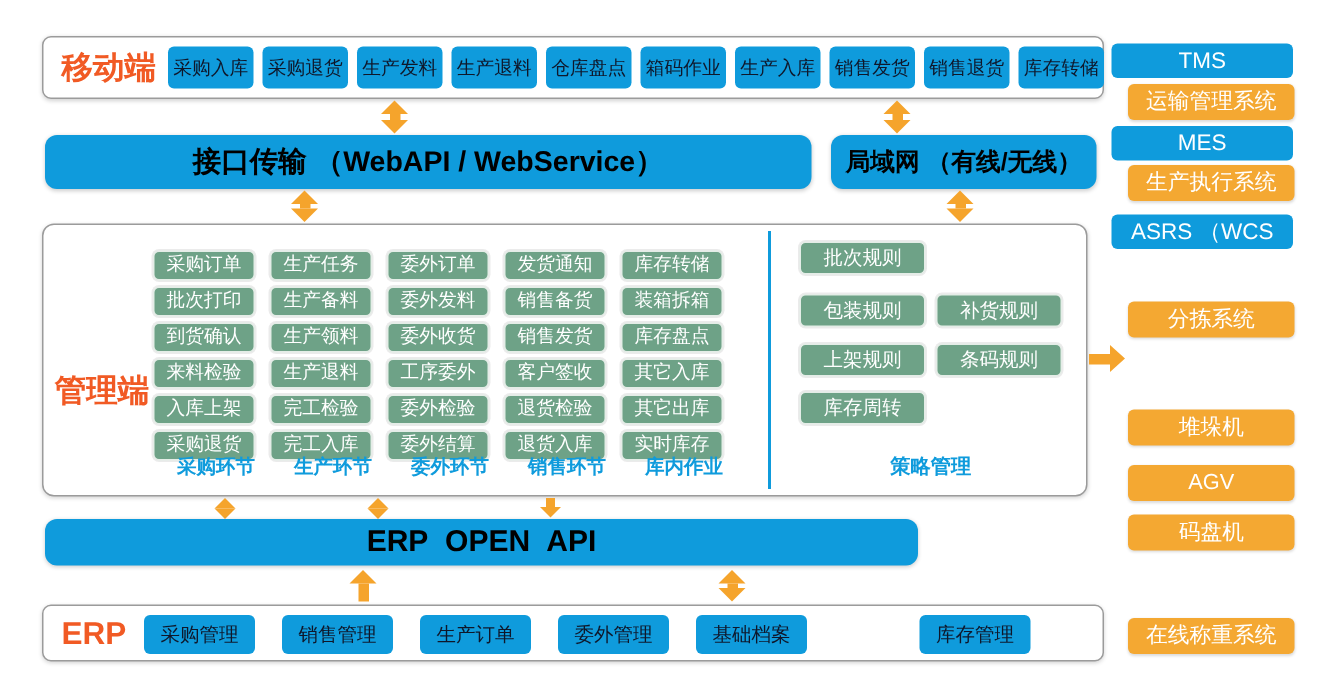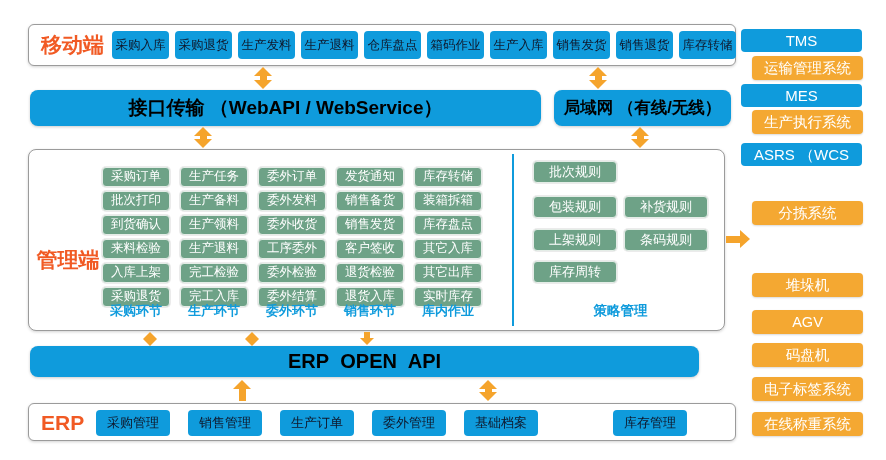--- a/index.html
+++ b/index.html
@@ -18,30 +18,30 @@
   .mobile-box{left:28px;top:24px;width:708px;height:42px;display:flex;align-items:center;padding:0 8px;}
   .mobile-box .panel-label{margin:0 8px 0 4px;white-space:nowrap;}
   .chip-blue{background:var(--blue);color:#0f172a;border-radius:4px;text-align:center;}
   .mobile-box .chip-blue{width:57px;height:28px;line-height:28px;font-size:12.5px;margin-right:6px;flex:none;}
 
   
   .bar{position:absolute;background:var(--blue);color:#000000;font-weight:bold;border-radius:8px;
        display:flex;align-items:center;justify-content:center;box-shadow:0 1px 3px rgba(0,0,0,.2);}
   .bar-interface{left:30px;top:90px;width:511px;height:36px;font-size:19px;}
   .bar-lan{left:554px;top:90px;width:177px;height:36px;font-size:16.5px;}
-  .bar-erpapi{left:30px;top:346px;width:669px;height:31px;font-size:20px;word-spacing:6px;}
+  .bar-erpapi{left:30px;top:346px;width:582px;height:31px;font-size:20px;word-spacing:6px;}
 
   
   .mgmt-box{left:28px;top:149px;width:697px;height:182px;border-radius:8px;}
   .mgmt-label{position:absolute;left:4px;top:96px;width:70px;text-align:center;}
   .mcol{position:absolute;top:5px;width:68px;margin-top:12px;}
   .gbtn{background:var(--green);color:#fff;border:1.5px solid #e4ede7;border-radius:4px;
         box-shadow:0 0 0 1px rgba(0,0,0,.08);box-sizing:border-box;height:20px;line-height:17px;
         font-size:12.5px;text-align:center;margin-bottom:4px;}
-  .mfooter{position:absolute;width:68px;text-align:center;top:152px;color:var(--blue);
+  .mfooter{position:absolute;width:68px;text-align:right;top:152px;color:var(--blue);
            font-weight:bold;font-size:13px;}
   .sep{position:absolute;left:483px;top:4px;width:2px;height:172px;background:var(--blue);}
   .sbtn{position:absolute;width:84px;height:22px;line-height:19px;font-size:13px;}
   .sfooter{position:absolute;left:504px;top:152px;width:175px;text-align:center;color:var(--blue);
            font-weight:bold;font-size:13.5px;}
 
   
   .erp-box{left:28px;top:403px;width:708px;height:38px;}
   .erp-label{position:absolute;left:12px;top:7px;}
   .ebtn{position:absolute;top:6px;width:74px;height:26px;line-height:26px;font-size:13px;}
@@ -221,16 +221,15 @@
 
   <div class="rblue" style="top:29px">TMS</div>
   <div class="rorange" style="top:56px">运输管理系统</div>
   <div class="rblue" style="top:84px">MES</div>
   <div class="rorange" style="top:110px">生产执行系统</div>
   <div class="rblue" style="top:143px">ASRS （WCS</div>
   <div class="rorange" style="top:201px">分拣系统</div>
   <div class="rorange" style="top:273px">堆垛机</div>
   <div class="rorange" style="top:310px">AGV</div>
   <div class="rorange" style="top:343px">码盘机</div>
-  <div class="rorange" style="top:377px">电子标签系统</div>
   <div class="rorange" style="top:412px">在线称重系统</div>
 
 </div>
 
 </body></html>

